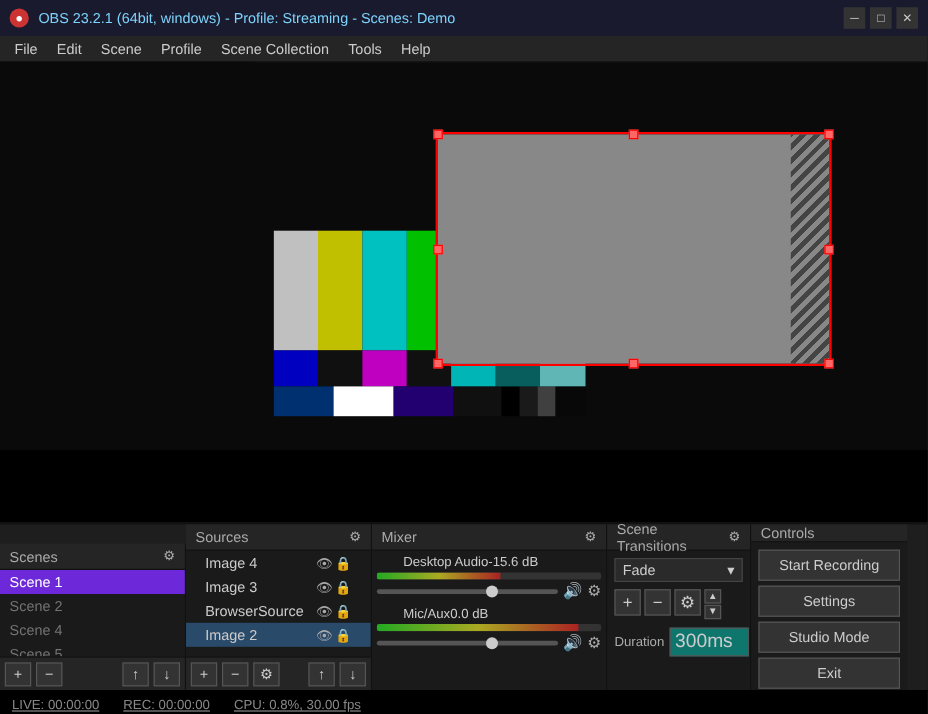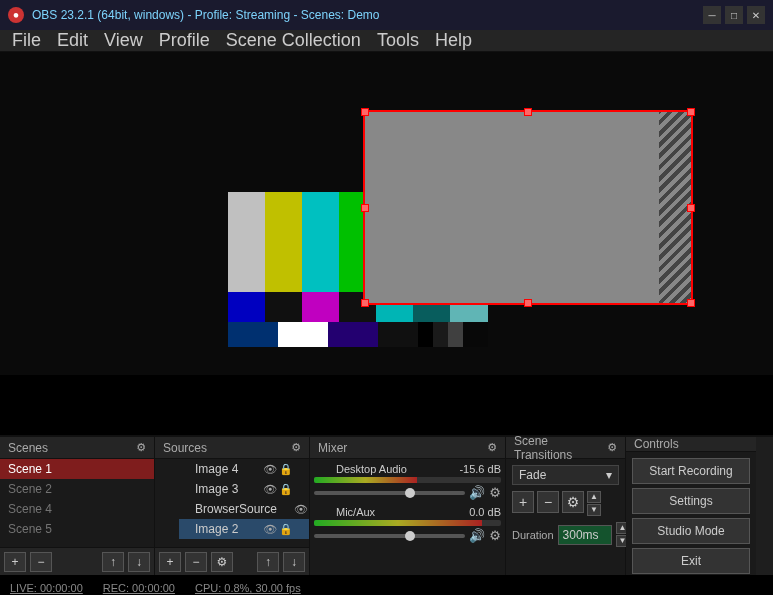--- a/index.html
+++ b/index.html
@@ -67,21 +67,21 @@
       background: #252525;
       display: flex;
       align-items: center;
       padding: 0 4px;
       border-bottom: 1px solid #111;
     }
     .menu-item {
       padding: 2px 8px;
       cursor: pointer;
       color: #cccccc;
-      font-size: 18px;
+      font-size: 12px;
     }
 
     
     #preview-area {
       width: 773px;
       height: 383px;
       background: #0a0a0a;
       position: relative;
       overflow: hidden;
     }
@@ -171,56 +171,56 @@
     }
 
     .panel-header-icon {
       font-size: 11px;
       cursor: pointer;
     }
 
     
     #scenes-panel {
       width: 155px;
+      margin-top: 16px;
     }
 
     .scene-list {
       flex: 1;
       overflow-y: auto;
       background: #1a1a1a;
     }
 
     .scene-item {
       padding: 3px 8px;
       cursor: pointer;
       font-size: 12px;
       color: #737373;
     }
-    .scene-item.active { background: #7f1d1d; color: white; }
+    .scene-item.active { background: #6d28d9; color: white; }
 
     
     #sources-panel {
       width: 155px;
     }
 
     .source-list {
       flex: 1;
       background: #1a1a1a;
       overflow-y: auto;
     }
 
     .source-item {
       display: flex;
       align-items: center;
       padding: 3px 16px;
       cursor: pointer;
       font-size: 12px;
       color: #ccc;
-      gap: 17px;
-      margin-left: 24px;
+      gap: 4px;
     }
     .source-item.active { background: #2a4a6a; justify-content: center; }
 
     .source-icons {
       display: flex;
       gap: 2px;
       margin-left: auto;
     }
 
     .src-icon {
@@ -240,21 +240,21 @@
       padding: 4px;
     }
 
     .mixer-channel {
       margin-bottom: 6px;
     }
 
     .mixer-row1 {
       display: flex;
       align-items: center;
-      justify-content: space-between;
+      justify-content: flex-start;
       font-size: 11px;
       color: #ccc;
       margin-bottom: 2px;
       padding-left: 22px;
     }
 
     .db-bar {
       height: 6px;
       background: #333;
       border-radius: 2px;
@@ -342,26 +342,26 @@
 
     .duration-row {
       display: flex;
       align-items: center;
       gap: 4px;
       font-size: 11px;
       color: #aaa;
     }
 
     .duration-input {
-      background: #14532d;
+      background: #0f766e;
       border: 1px solid #555;
       color: #ccc;
       padding: 2px 4px;
-      font-size: 12px;
-      width: 54px;
+      font-size: 16px;
+      width: 66px;
     }
 
     .spin-btn {
       font-size: 8px;
       background: #333;
       border: 1px solid #555;
       color: #ccc;
       cursor: pointer;
       line-height: 1;
       padding: 1px 2px;
@@ -455,21 +455,21 @@
   <div id="window-controls">
     <button class="win-btn">─</button>
     <button class="win-btn">□</button>
     <button class="win-btn" id="close-btn">✕</button>
   </div>
 </div>
 
 <div id="menu-bar">
   <span class="menu-item">File</span>
   <span class="menu-item">Edit</span>
-  <span class="menu-item">View</span>
+  <span class="menu-item">Scene</span>
   <span class="menu-item">Profile</span>
   <span class="menu-item">Scene Collection</span>
   <span class="menu-item">Tools</span>
   <span class="menu-item">Help</span>
 </div>
 
 <div id="preview-area">
 
   <svg class="color-bars-canvas" viewBox="0 0 260 155" preserveAspectRatio="none">
 

